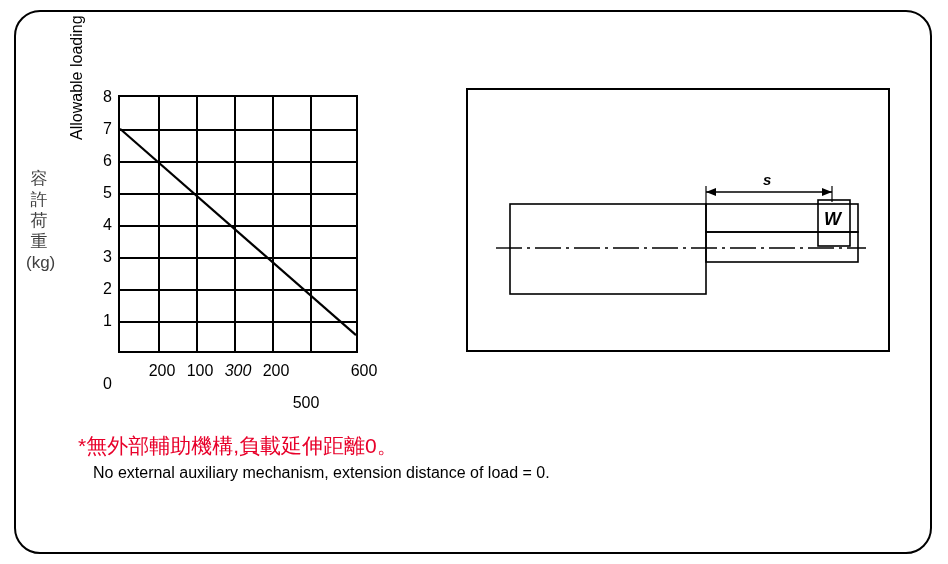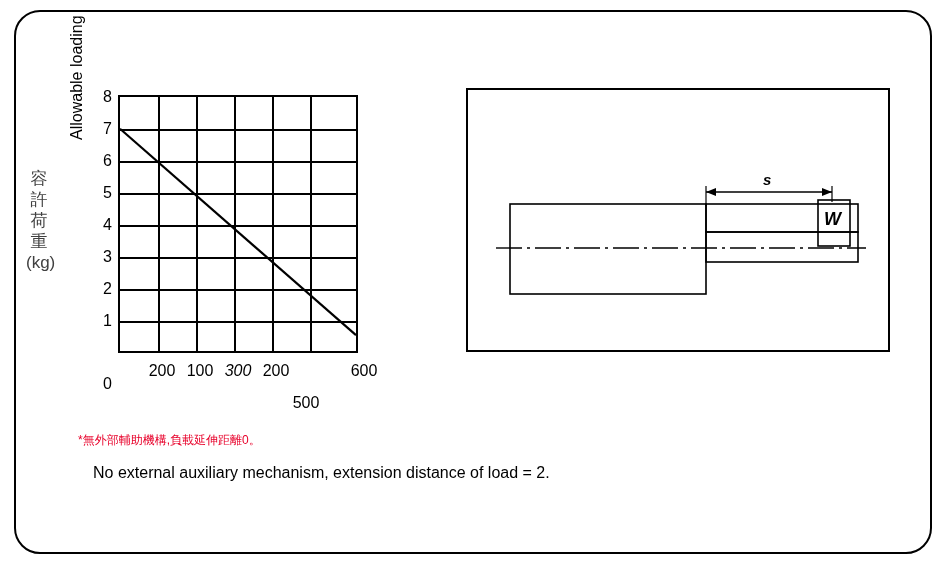--- a/index.html
+++ b/index.html
@@ -155,21 +155,21 @@
     font-weight: bold;
     font-style: italic;
     color: #000;
   }
 
   
   .note-cn {
     position: absolute;
     left: 78px;
     top: 432px;
-    font-size: 12px;
+    font-size: 21px;
     color: #e8002a;
     white-space: nowrap;
     text-align: center;
   }
   .note-en {
     position: absolute;
     left: 93px;
     top: 464px;
     font-size: 16px;
     color: #000;
@@ -250,15 +250,15 @@
 
       <line x1="240" y1="98" x2="240" y2="118" stroke="#000" stroke-width="1.2"></line>
       <line x1="366" y1="98" x2="366" y2="114" stroke="#000" stroke-width="1.2"></line>
     </svg>
 
     <div class="s-label">s</div>
     <div class="w-label">W</div>
   </div>
 
   <div class="note-cn">*無外部輔助機構,負載延伸距離0。</div>
-  <div class="note-en">No external auxiliary mechanism, extension distance of load = 2.</div>
+  <div class="note-en">No external auxiliary mechanism, extension distance of load = 0.</div>
 
 </div>
 
 </body></html>

